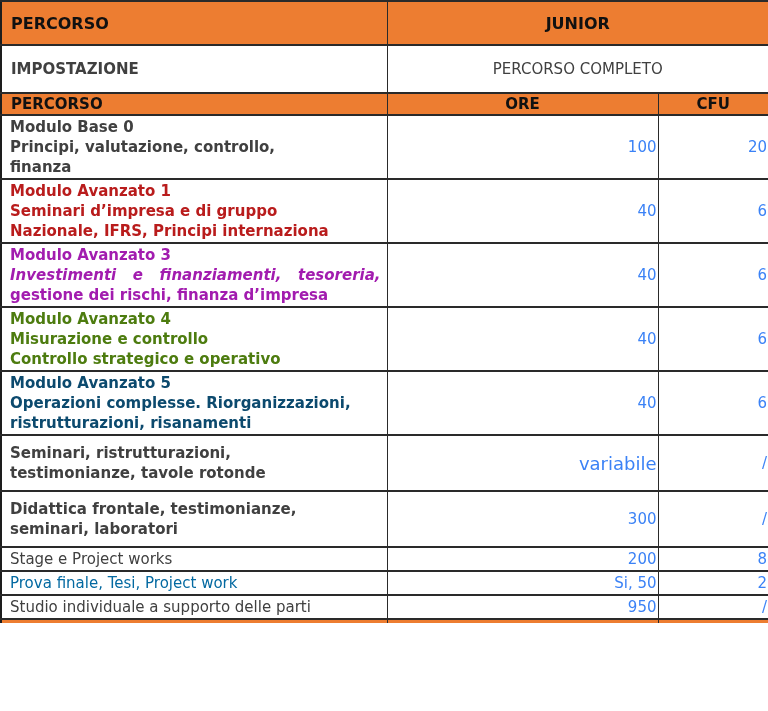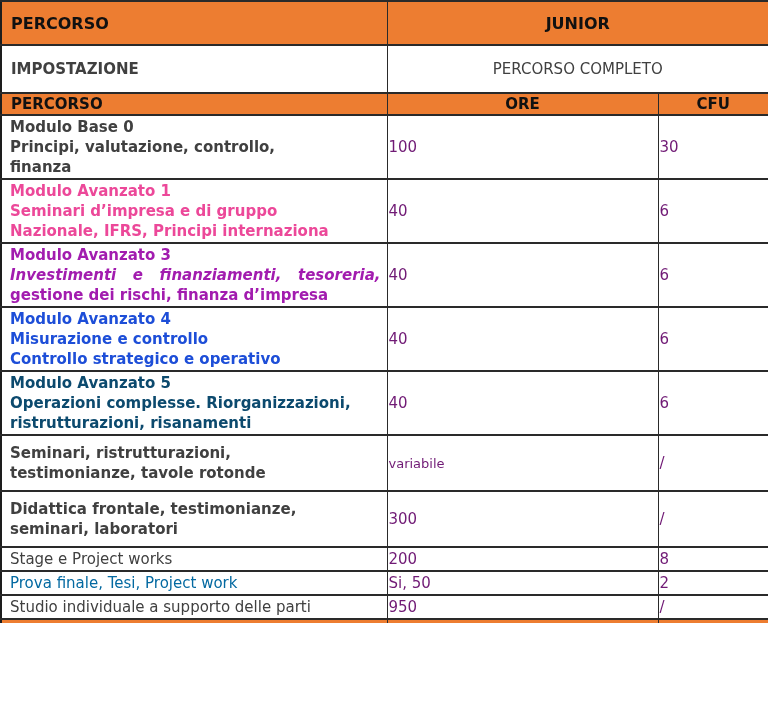--- a/index.html
+++ b/index.html
@@ -22,22 +22,22 @@
   td.hdr-right { text-align: center; }
   tr.impostazione td { height: 48px; font-size: 15px; color: #404040; }
   td.imp-left { padding-left: 9px; font-weight: bold; }
   td.imp-right { text-align: center; font-weight: normal; }
   tr.subhdr td { height: 20px; font-size: 15px; font-weight: bold; color: #111; }
   td.sub-left { padding-left: 9px; }
   td.sub-mid, td.sub-right { text-align: center; }
 
   
   td.cell-left { padding: 1px 6px 1px 8px; font-size: 15px; line-height: 20px; vertical-align: middle; }
-  td.cell-num { text-align: left; vertical-align: middle; font-size: 15px; color: #701a75; }
-  td.cell-num.small { font-size: 13px; }
+  td.cell-num { text-align: right; vertical-align: middle; font-size: 15px; color: #3b82f6; }
+  td.cell-num.small { font-size: 18px; }
   .justify { text-align: justify; text-align-last: justify; font-style: italic; }
   tr.h3 td { height: 60px; }
   tr.h2 td { height: 56px; }
   tr.h1 td { height: 21px; }
 
   
   tr.totale td { height: 32px; }
   td.tot-label { padding-left: 9px; font-size: 16px; font-weight: bold; color: #111; vertical-align: middle; }
   td.tot-ore { text-align: center; font-size: 16px; font-weight: bold; color: #111; vertical-align: middle; }
   td.tot-cfu { text-align: center; font-size: 16px; font-weight: bold; color: #111; vertical-align: top; padding-top: 1px; }
@@ -67,42 +67,42 @@
         <td class="orange sub-right">CFU</td>
       </tr>
 
     <tr class="h3">
           <td class="cell-left b" style="color: rgb(64, 64, 64);">
             <div>Modulo Base 0</div>
             <div>Principi, valutazione, controllo,</div>
             <div>finanza</div>
           </td>
           <td class="cell-num">100</td>
-          <td class="cell-num">30</td>
+          <td class="cell-num">20</td>
         </tr>
         <tr class="h3">
-          <td class="cell-left b" style="color: #ec4899;">
+          <td class="cell-left b" style="color: #b91c1c;">
             <div>Modulo Avanzato 1</div>
             <div>Seminari d’impresa e di gruppo</div>
             <div>Nazionale, IFRS, Principi internaziona</div>
           </td>
           <td class="cell-num">40</td>
           <td class="cell-num">6</td>
         </tr>
         <tr class="h3">
           <td class="cell-left b" style="color: #a21caf;">
             <div>Modulo Avanzato 3</div>
             <div class="justify">Investimenti e finanziamenti, tesoreria,</div>
             <div>gestione dei rischi, finanza d’impresa</div>
           </td>
           <td class="cell-num">40</td>
           <td class="cell-num">6</td>
         </tr>
         <tr class="h3">
-          <td class="cell-left b" style="color: #1d4ed8; margin-top: 15px;">
+          <td class="cell-left b" style="color: #4d7c0f; margin-top: 15px;">
             <div>Modulo Avanzato 4</div>
             <div>Misurazione e controllo</div>
             <div>Controllo strategico e operativo</div>
           </td>
           <td class="cell-num">40</td>
           <td class="cell-num">6</td>
         </tr>
         <tr class="h3">
           <td class="cell-left b" style="color: #0c4a6e;">
             <div>Modulo Avanzato 5</div>

